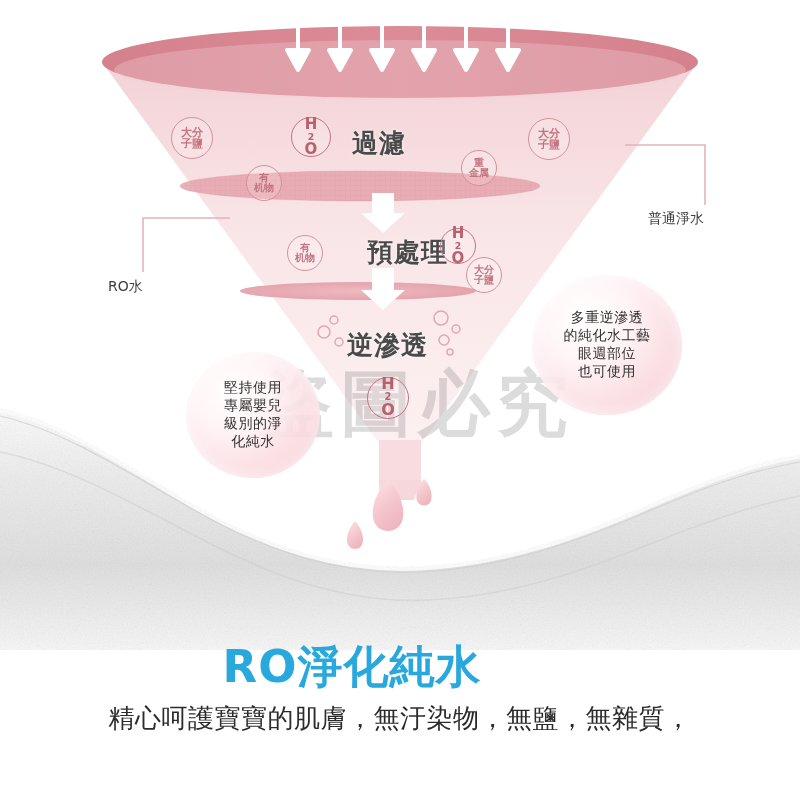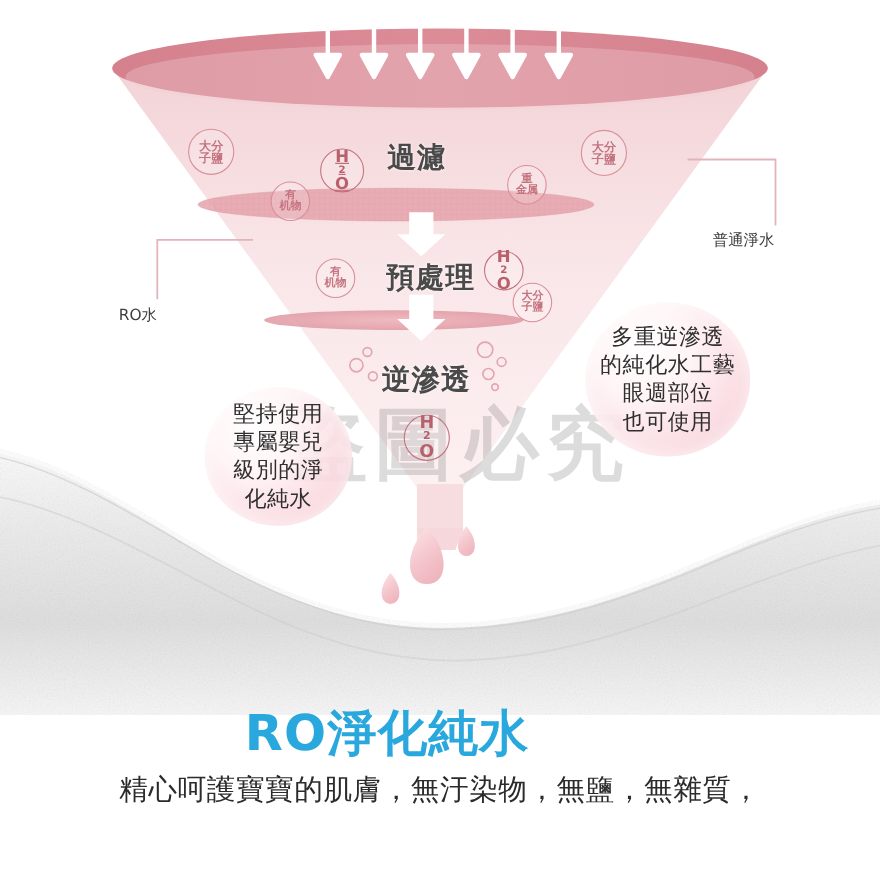--- a/index.html
+++ b/index.html
@@ -30,21 +30,21 @@
   .stage-label {
     position: absolute;
     color: #4a4a4a;
     font-size: 26px;
     font-weight: 700;
     letter-spacing: 1px;
     white-space: nowrap;
     text-shadow: 0 0 3px rgba(255,255,255,0.85);
   }
   #label-filter  { left: 352px; top: 126px; text-align: right; }
-  #label-pretreat{ left: 351px; top: 235px; }
+  #label-pretreat{ left: 367px; top: 235px; }
   #label-ro      { left: 347px; top: 328px; }
 
   
   .chip {
     position: absolute;
     border: 1.6px solid #d98f99;
     border-radius: 50%;
     color: #c4737f;
     display: flex;
     flex-direction: column;
@@ -83,21 +83,21 @@
 
   
   .bubble {
     position: absolute;
     border-radius: 50%;
     display: flex;
     align-items: center;
     justify-content: center;
     text-align: center;
     color: #2f2f2f;
-    font-size: 20px;
+    font-size: 14px;
     line-height: 1.28;
     letter-spacing: 0.5px;
     background:
       radial-gradient(circle at 34% 30%,
         rgba(255,255,255,0.96) 0%,
         rgba(255,243,245,0.9) 32%,
         rgba(250,217,223,0.88) 66%,
         rgba(238,184,194,0.9) 100%);
     box-shadow: inset 0 0 18px rgba(255,255,255,0.85);
   }
@@ -345,21 +345,21 @@
         <span>金属</span>
       </div>
       <div class="chip sz-md" style="left: 287px; top: 235px;">
         <span>有</span>
         <span>机物</span>
       </div>
       <div class="chip sz-md" style="left: 466px; top: 257px;">
         <span>大分</span>
         <span>子鹽</span>
       </div>
-      <div class="chip h2o sz-1" style="left: 291px; top: 135px; text-decoration: underline;">
+      <div class="chip h2o sz-1" style="left: 291px; top: 117px;">
         <span>H<span class="sub">2</span>O</span>
       </div>
       <div class="chip h2o sz-2" style="left: 440px; top: 228px;">
         <span>H<span class="sub">2</span>O</span>
       </div>
       <div class="chip h2o sz-3" style="left: 367px; top: 377px;">
         <span>H<span class="sub">2</span>O</span>
       </div>
     </div>
 

